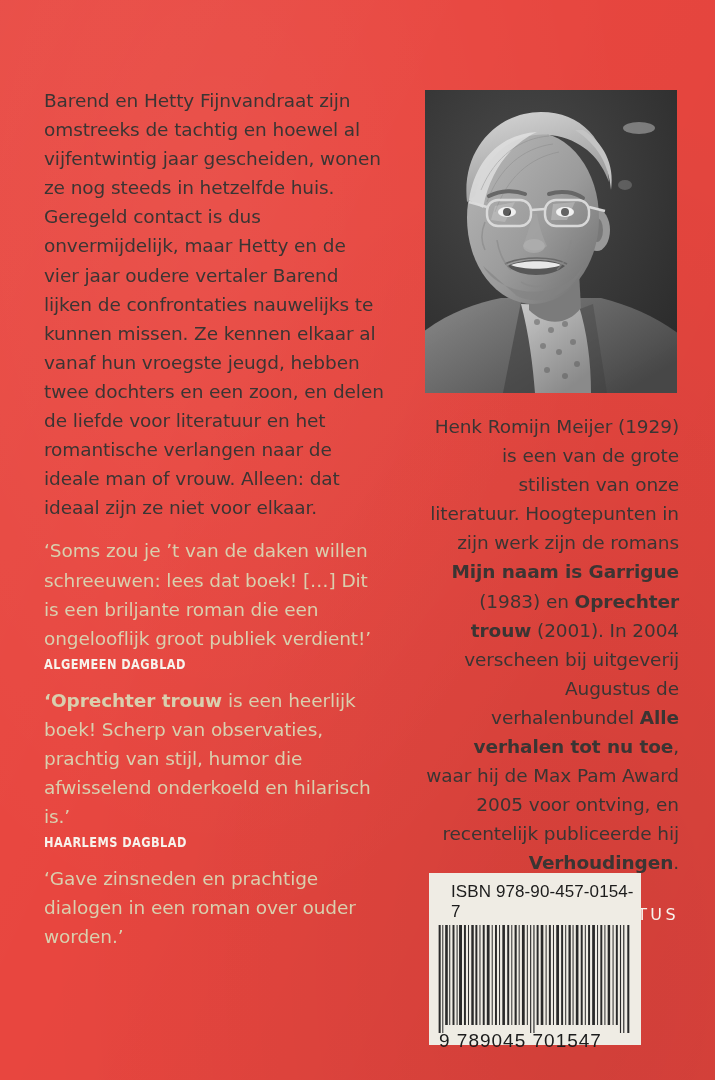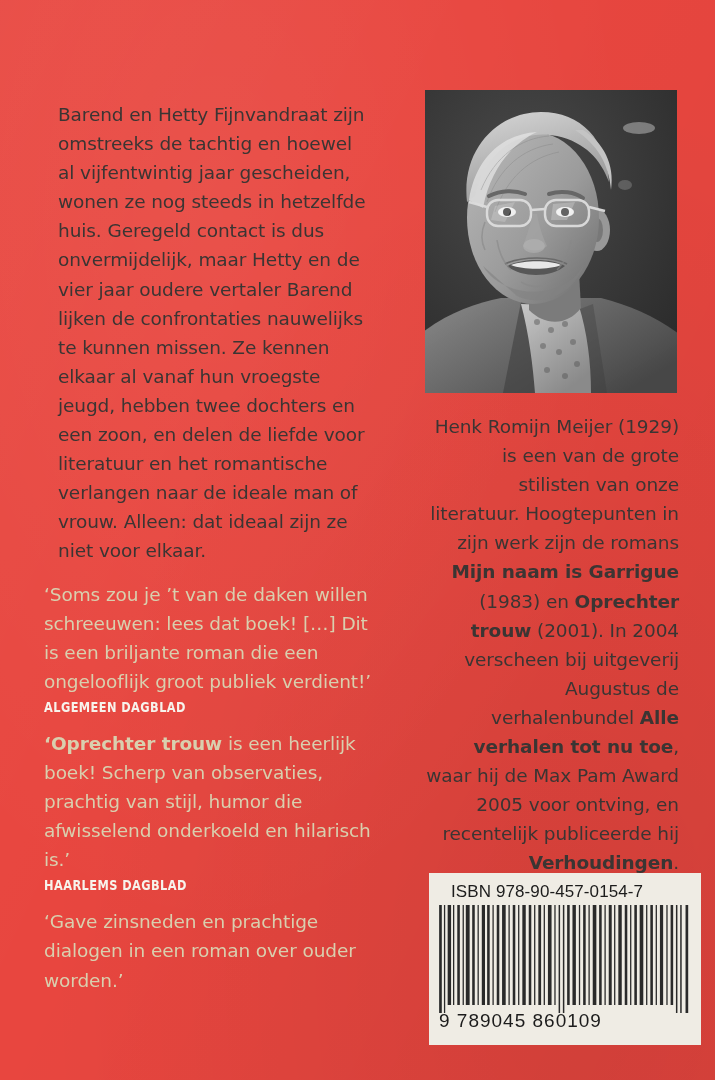--- a/index.html
+++ b/index.html
@@ -34,21 +34,21 @@
     left: 44px;
     top: 86px;
     width: 340px;
     z-index: 2;
   }
   .blurb {
     color: #3b3533;
     font-size: 18.5px;
     line-height: 29.1px;
     letter-spacing: -0.1px;
-    margin: 14px;
+    margin: 0;
   }
   .blurb-part2 {
     margin-top: 0;
   }
 
   .quote-block {
     margin-top: 14px;
   }
   .quote-text {
     color: #d9cfae;
@@ -106,21 +106,21 @@
     color: #f7f3ec;
     font-size: 16px;
     letter-spacing: 3.4px;
     font-weight: normal;
   }
 
   .barcode-box {
     position: absolute;
     left: 429px;
     top: 873px;
-    width: 272px;
+    width: 212px;
     height: 172px;
     background: #efece4;
     z-index: 2;
     padding: 0;
     box-sizing: border-box;
   }
   .isbn-line {
     color: #1c1c1c;
     font-size: 17px;
     letter-spacing: 0.1px;
@@ -333,16 +333,16 @@
           <rect x="205" y="0" width="1.2" height="100"></rect>
           <rect x="209" y="0" width="3.0" height="100"></rect>
           <rect x="215" y="0" width="1.2" height="100"></rect>
           <rect x="219" y="0" width="2.4" height="100"></rect>
           <rect x="224" y="0" width="1.4" height="108"></rect>
           <rect x="228" y="0" width="1.4" height="108"></rect>
           <rect x="233" y="0" width="2.5" height="108"></rect>
         </g>
       </svg>
     </div>
-    <div class="barcode-digits">9 789045 860109</div>
+    <div class="barcode-digits">9 789045 701547</div>
   </div>
 
 </div>
 
 </body></html>

